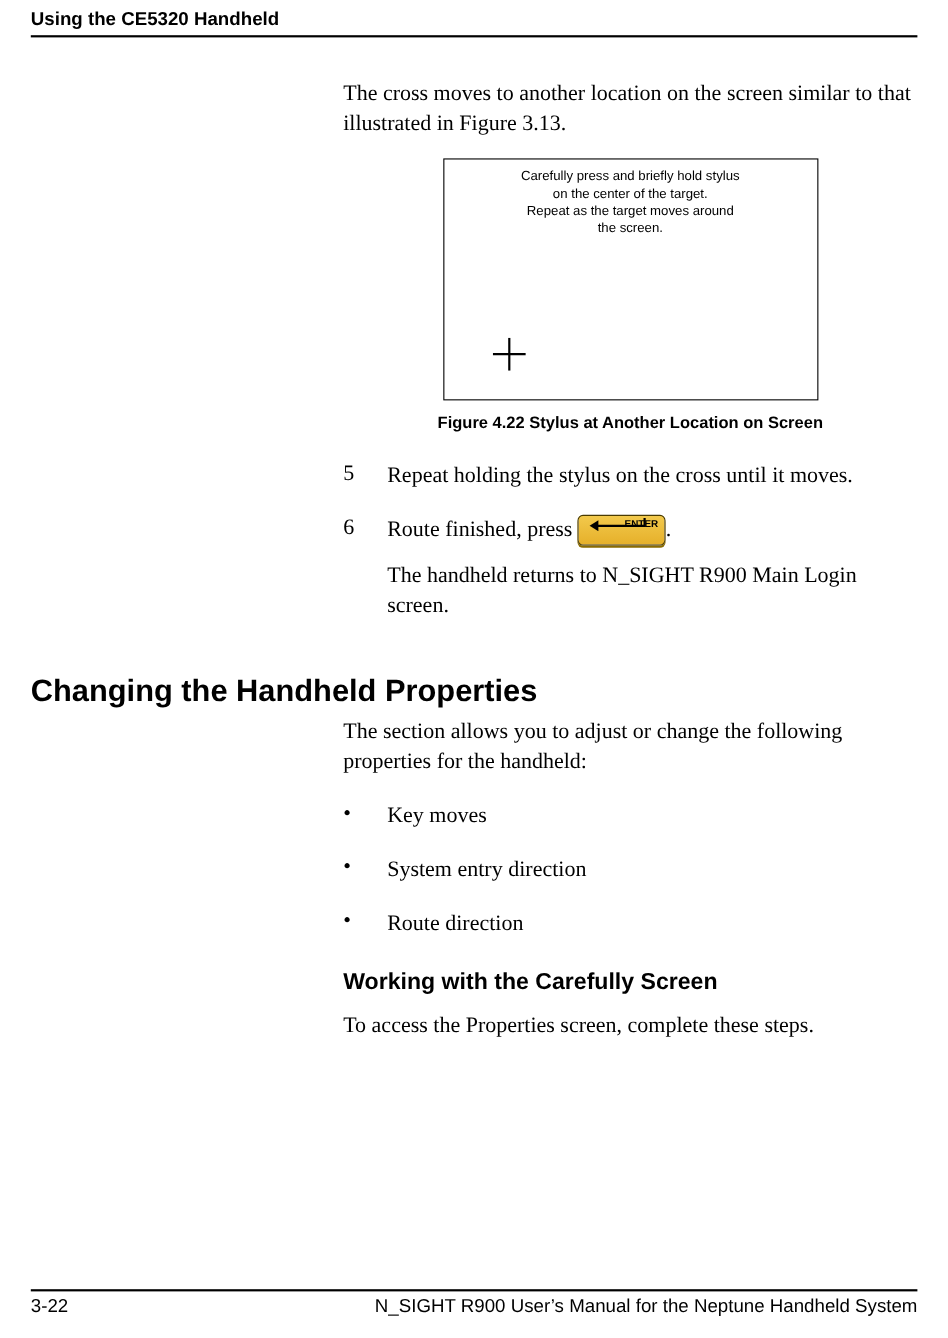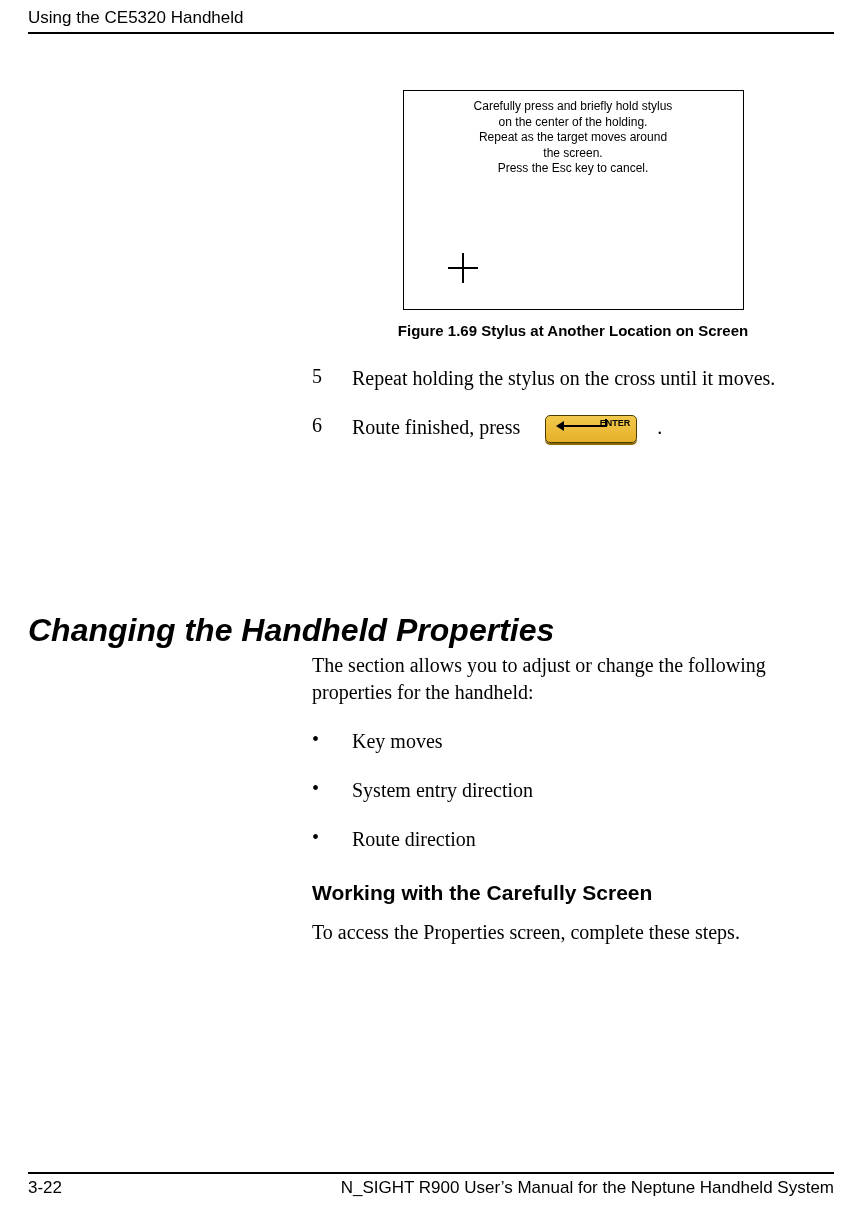--- a/index.html
+++ b/index.html
@@ -1,71 +1,71 @@
 <!DOCTYPE html>
 <html><head>
 <meta charset="utf-8">
 <style>
   * { box-sizing: border-box; margin: 0; padding: 0; }
   html, body { width: 862px; height: 1216px; background: #fff; font-family: "Times New Roman", Times, serif; color: #000; }
   .page { position: relative; width: 862px; height: 1216px; padding: 0; }
   .header-area { padding: 8px 28px 0 28px; }
-  .header-title { font-family: Arial, Helvetica, sans-serif; font-size: 17px; font-weight: 400; }
+  .header-title { font-family: Arial, Helvetica, sans-serif; font-size: 17px; font-weight: 700; }
   .header-rule { border: none; border-top: 2px solid #000; margin-top: 4px; }
   .content { position: absolute; left: 312px; right: 28px; top: 72px; }
   .wide-content { position: absolute; left: 28px; right: 28px; }
   .body-text { font-size: 20px; line-height: 1.35; }
   .figure-wrap { margin-top: 18px; margin-bottom: 10px; text-align: center; }
   .figure-box { display: inline-block; width: 341px; height: 220px; border: 1px solid #000; position: relative; text-align: center; vertical-align: top; }
   .calib-text { font-family: Arial, Helvetica, sans-serif; font-size: 12px; line-height: 1.3; padding-top: 8px; }
   .calib-cross { position: absolute; left: 44px; bottom: 26px; }
   .calib-cross svg { display: block; }
   .figure-caption { font-family: Arial, Helvetica, sans-serif; font-weight: bold; font-size: 15px; margin-top: 12px; text-align: center; }
   .step-row { display: flex; gap: 18px; }
   .step-num { width: 22px; flex: 0 0 22px; font-size: 20px; }
   .step-body { flex: 1; font-size: 20px; line-height: 1.35; }
-  .enter-key { display:inline-block; position: relative; width: 92px; height: 28px; background: linear-gradient(#f2c94c,#e6b02a); border: 1px solid #4a3b00; border-radius: 5px; box-shadow: 0 2px 0 #8a6b00; vertical-align: middle; margin: 0 20px; }
+  .enter-key { display:inline-block; position: relative; width: 80px; height: 28px; background: linear-gradient(#f2c94c,#e6b02a); border: 1px solid #4a3b00; border-radius: 5px; box-shadow: 0 2px 0 #8a6b00; vertical-align: middle; margin: 0 0; }
   .enter-key .enter-label { position:absolute; top:1px; right:6px; font-family: Arial, Helvetica, sans-serif; font-size:9px; font-weight:bold; color:#000; }
   .enter-key .enter-arrow { position:absolute; left:6px; bottom:4px; }
-  .section-h2 { font-family: Arial, Helvetica, sans-serif; font-size: 32px; font-weight: bold; margin-bottom: 6px; font-style: italic; }
+  .section-h2 { font-family: Arial, Helvetica, sans-serif; font-size: 28px; font-weight: bold; margin-bottom: 6px; }
   .section-h3 { font-family: Arial, Helvetica, sans-serif; font-size: 21px; font-weight: bold; margin-bottom: 6px; }
   .bullet-row { display: flex; gap: 18px; }
   .bullet-dot { width: 22px; flex: 0 0 22px; font-size: 20px; }
   .footer { position: absolute; left: 28px; right: 28px; bottom: 18px; }
   .footer-rule { border: none; border-top: 2px solid #000; margin-bottom: 4px; }
   .footer-line { display: flex; justify-content: space-between; font-family: Arial, Helvetica, sans-serif; font-size: 17px; gap: 28px; }
 </style>
 </head>
 <body>
 <div class="page">
 
   <div class="header-area">
     <div class="header-title">Using the CE5320 Handheld</div>
     <hr class="header-rule">
   </div>
 
   <div class="content">
+    <p class="body-text">The cross moves to another location on the screen similar to that illustrated in Figure 3.13.</p>
 
     <div class="figure-wrap">
       <div class="figure-box">
         <div class="calib-text">
           <div>Carefully press and briefly hold stylus</div>
-          <div>on the center of the holding.</div>
+          <div>on the center of the target.</div>
           <div>Repeat as the target moves around</div>
           <div>the screen.</div>
-          <div>Press the Esc key to cancel.</div>
         </div>
         <div class="calib-cross">
           <svg width="30" height="30" viewBox="0 0 30 30">
             <line x1="15" y1="0" x2="15" y2="30" stroke="#000" stroke-width="2"></line>
             <line x1="0" y1="15" x2="30" y2="15" stroke="#000" stroke-width="2"></line>
           </svg>
         </div>
       </div>
-      <div class="figure-caption">Figure 1.69   Stylus at Another Location on Screen</div>
+      <div class="figure-caption">Figure 4.22   Stylus at Another Location on Screen</div>
     </div>
 
     <div style="height:16px"></div>
 
     <div class="step-row">
       <div class="step-num">5</div>
       <div class="step-body">Repeat holding the stylus on the cross until it moves.</div>
     </div>
 
     <div style="height:22px"></div>
@@ -76,20 +76,21 @@
         <span>Route finished, press </span><span class="enter-key">
           <span class="enter-label">ENTER</span>
           <span class="enter-arrow">
             <svg width="56" height="14" viewBox="0 0 56 14">
               <path d="M54 2 L54 9 L10 9" stroke="#000" stroke-width="2" fill="none"></path>
               <path d="M12 4 L4 9 L12 14 Z" fill="#000"></path>
             </svg>
           </span>
         </span><span>.</span>
         <div style="height:14px"></div>
+        <div>The handheld returns to N_SIGHT R900 Main Login screen.</div>
       </div>
     </div>
   </div>
 
   <div class="wide-content" style="top:612px;">
     <h2 class="section-h2">Changing the Handheld Properties</h2>
   </div>
 
   <div style="position:absolute; left:312px; right:28px; top:652px;">
     <p class="body-text">The section allows you to adjust or change the following properties for the handheld:</p>

